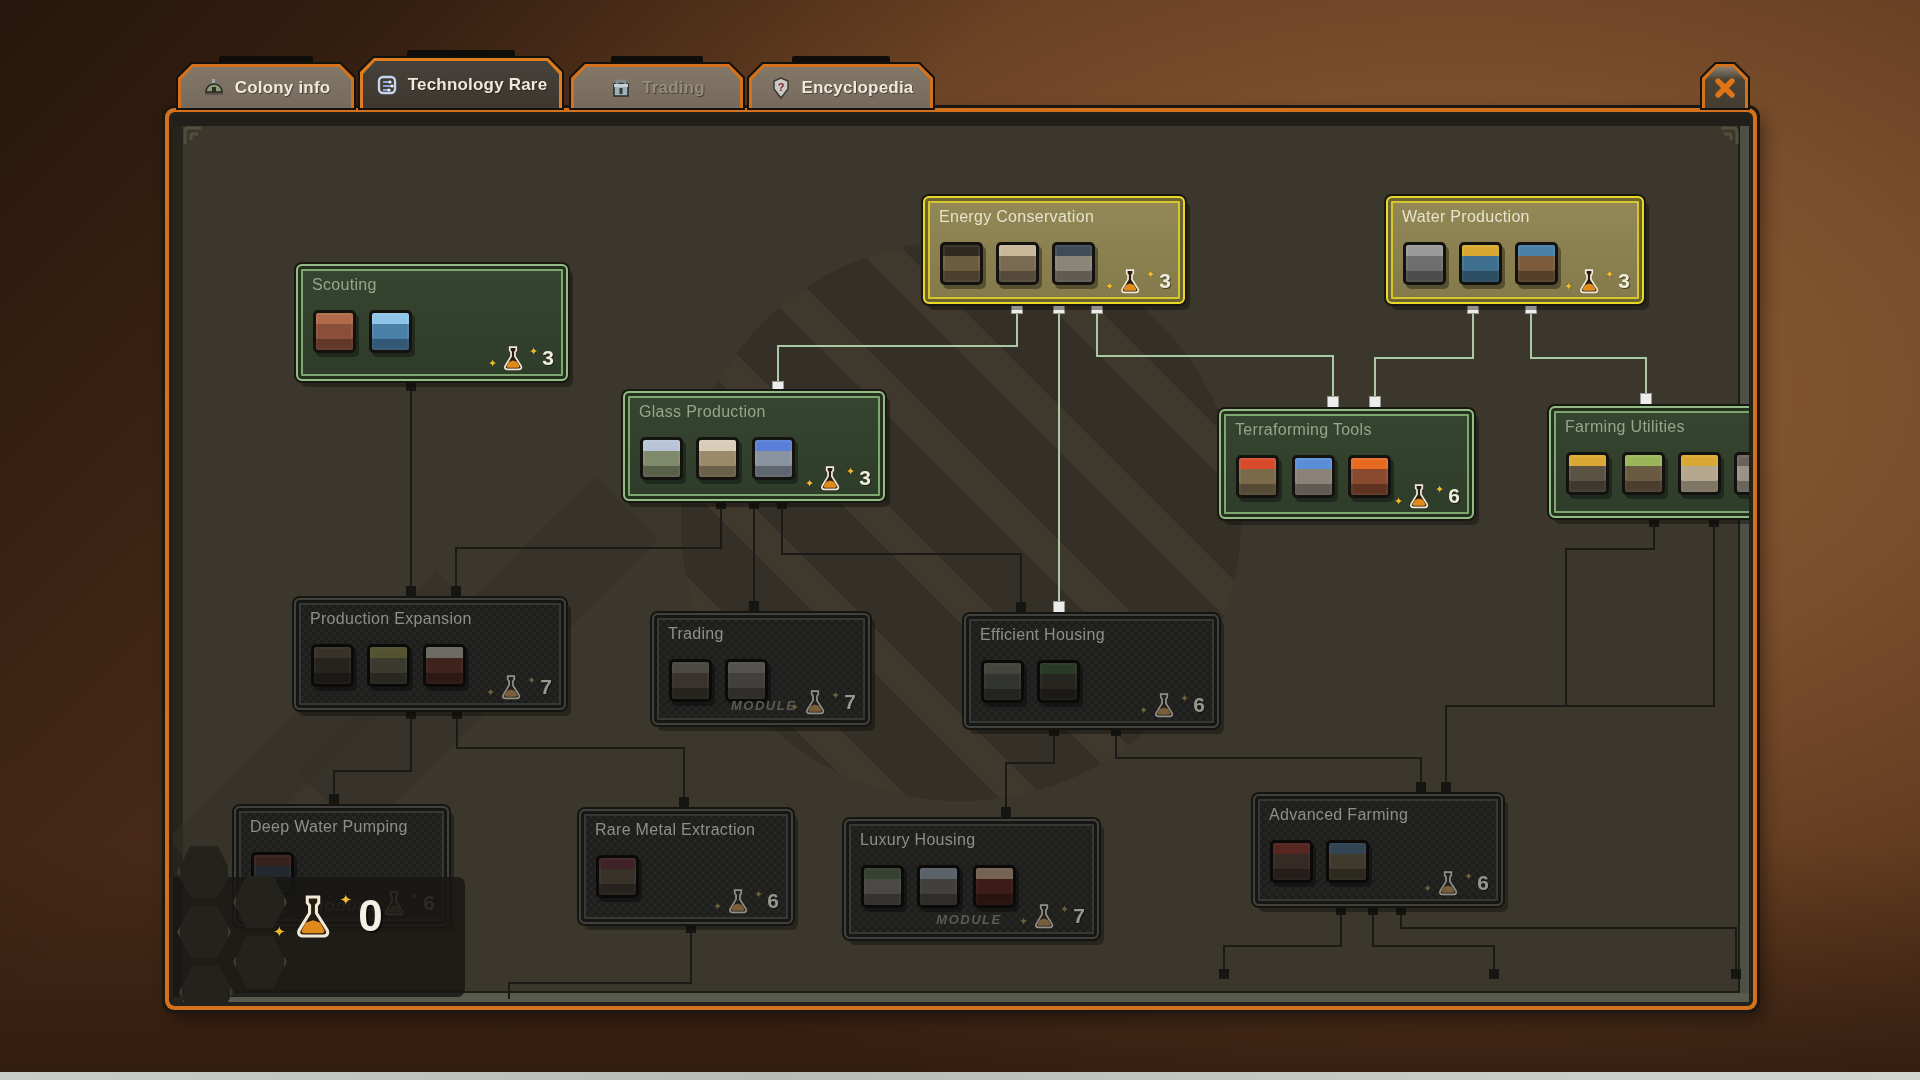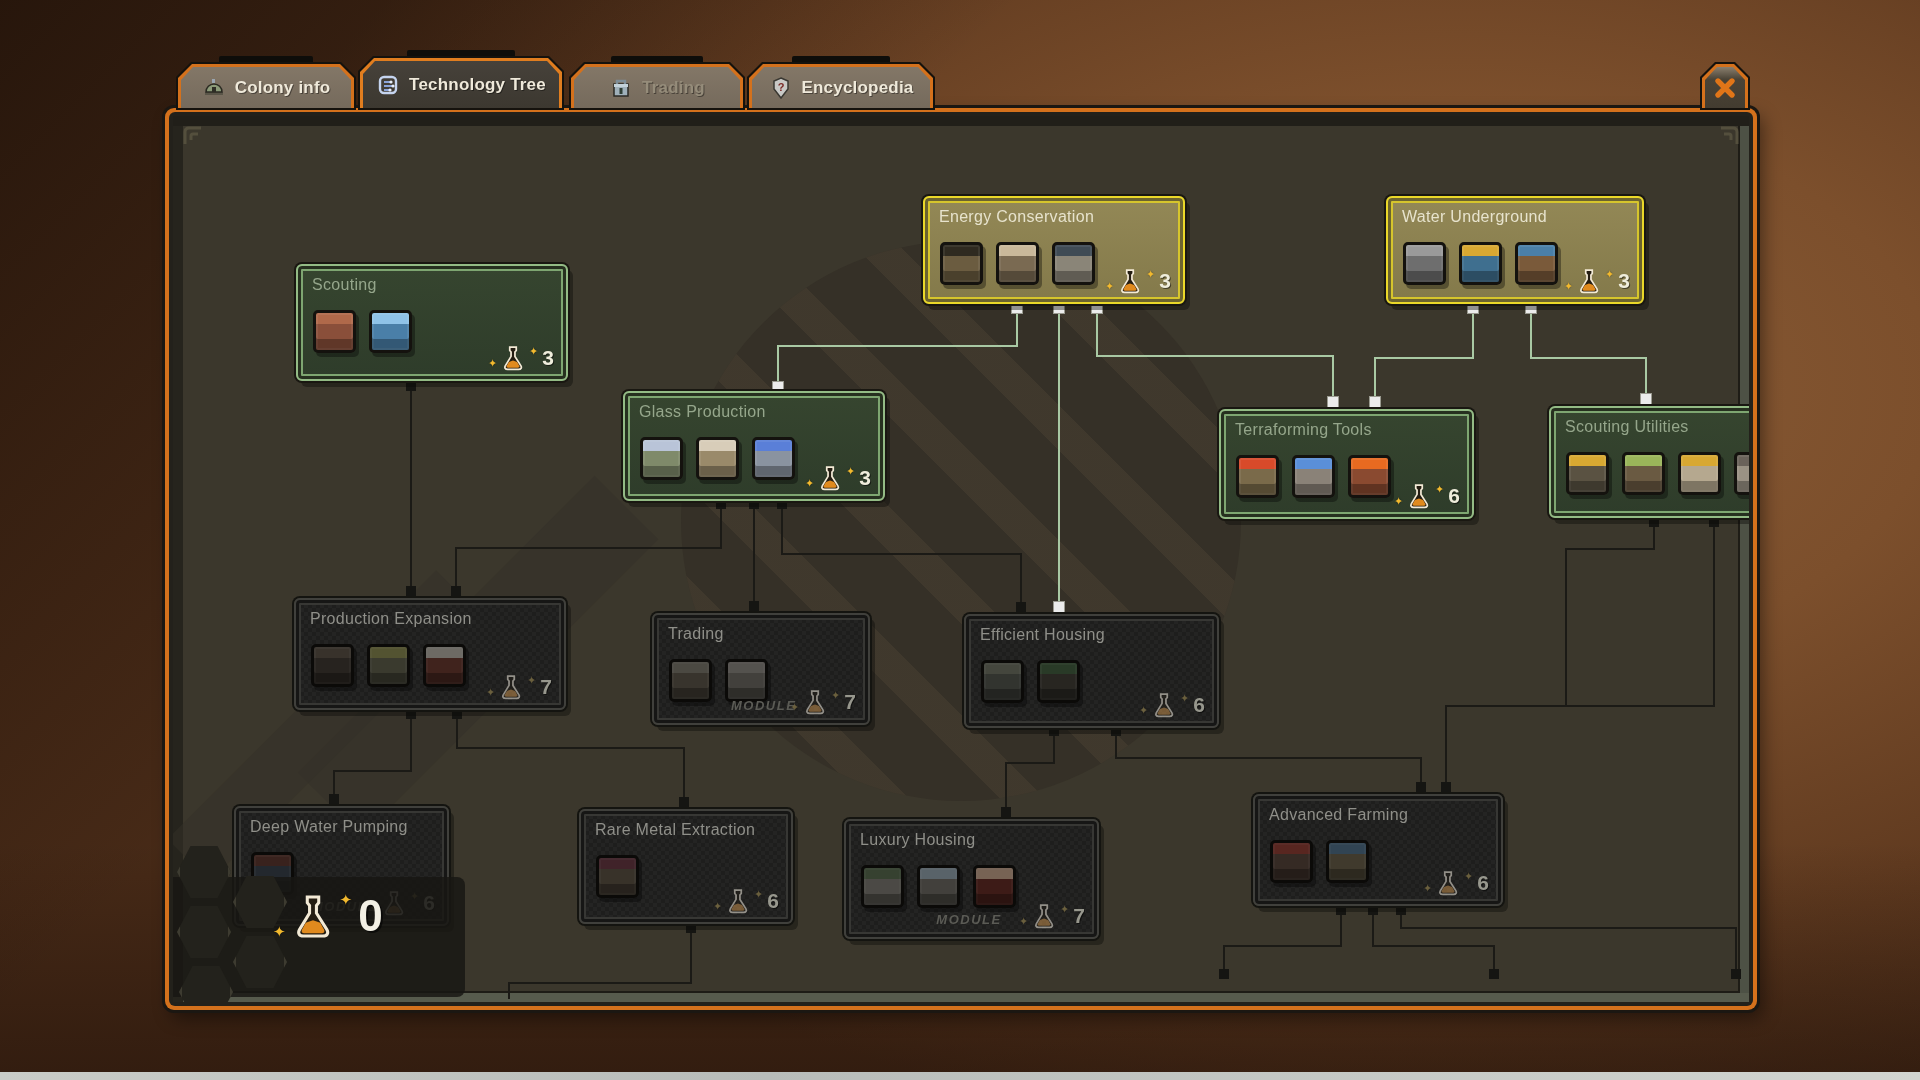--- a/index.html
+++ b/index.html
@@ -232,21 +232,21 @@
                 <span class="spark s1">✦</span>
                 <svg class="flask" viewBox="0 0 22 24">
                   <path d="M8 2 h6 v3 l-1.2 1.5 v4 l5.4 8.5 c1.2 2 .2 3.5 -2 3.5 H6 c-2.2 0 -3.2 -1.5 -2 -3.5 l5.2 -8.5 v-4 L8 5 z" fill="#241d12" stroke="#f3ead6" stroke-width="1.6"></path>
                   <path d="M7.2 15.6 l3.8 -1.4 3.8 1.4 2 3.6 c.5 1 -.1 1.8 -1.2 1.8 H6.4 c-1.1 0 -1.7 -.8 -1.2 -1.8 z" fill="#e08a1e"></path>
                 </svg>
                 <span class="spark s2">✦</span>
                 <span class="cost-num">3</span>
               </div>
             </div>
             <div class="node available" style="left: 1213px; top: 80px; width: 258px; height: 108px;">
-              <div class="title">Water Underground</div>
+              <div class="title">Water Production</div>
               <div class="icons">
                 <div class="bicon" style="background: linear-gradient(rgb(154, 154, 154) 0px, rgb(154, 154, 154) 30%, rgb(110, 110, 110) 30%, rgb(110, 110, 110) 100%);"></div>
                 <div class="bicon" style="background: linear-gradient(rgb(216, 168, 50) 0px, rgb(216, 168, 50) 30%, rgb(63, 111, 143) 30%, rgb(63, 111, 143) 100%);"></div>
                 <div class="bicon" style="background: linear-gradient(rgb(74, 127, 168) 0px, rgb(74, 127, 168) 30%, rgb(122, 90, 58) 30%, rgb(122, 90, 58) 100%);"></div>
               </div>
               <div class="cost">
                 <span class="spark s1">✦</span>
                 <svg class="flask" viewBox="0 0 22 24">
                   <path d="M8 2 h6 v3 l-1.2 1.5 v4 l5.4 8.5 c1.2 2 .2 3.5 -2 3.5 H6 c-2.2 0 -3.2 -1.5 -2 -3.5 l5.2 -8.5 v-4 L8 5 z" fill="#241d12" stroke="#f3ead6" stroke-width="1.6"></path>
                   <path d="M7.2 15.6 l3.8 -1.4 3.8 1.4 2 3.6 c.5 1 -.1 1.8 -1.2 1.8 H6.4 c-1.1 0 -1.7 -.8 -1.2 -1.8 z" fill="#e08a1e"></path>
@@ -283,21 +283,21 @@
                 <span class="spark s1">✦</span>
                 <svg class="flask" viewBox="0 0 22 24">
                   <path d="M8 2 h6 v3 l-1.2 1.5 v4 l5.4 8.5 c1.2 2 .2 3.5 -2 3.5 H6 c-2.2 0 -3.2 -1.5 -2 -3.5 l5.2 -8.5 v-4 L8 5 z" fill="#241d12" stroke="#f3ead6" stroke-width="1.6"></path>
                   <path d="M7.2 15.6 l3.8 -1.4 3.8 1.4 2 3.6 c.5 1 -.1 1.8 -1.2 1.8 H6.4 c-1.1 0 -1.7 -.8 -1.2 -1.8 z" fill="#e08a1e"></path>
                 </svg>
                 <span class="spark s2">✦</span>
                 <span class="cost-num">6</span>
               </div>
             </div>
             <div class="node researched" style="left: 1376px; top: 290px; width: 262px; height: 112px;">
-              <div class="title">Scouting Utilities</div>
+              <div class="title">Farming Utilities</div>
               <div class="icons">
                 <div class="bicon" style="background: linear-gradient(rgb(216, 168, 50) 0px, rgb(216, 168, 50) 30%, rgb(90, 82, 66) 30%, rgb(90, 82, 66) 100%);"></div>
                 <div class="bicon" style="background: linear-gradient(rgb(154, 181, 90) 0px, rgb(154, 181, 90) 30%, rgb(106, 90, 66) 30%, rgb(106, 90, 66) 100%);"></div>
                 <div class="bicon" style="background: linear-gradient(rgb(216, 168, 50) 0px, rgb(216, 168, 50) 30%, rgb(181, 168, 143) 30%, rgb(181, 168, 143) 100%);"></div>
                 <div class="bicon" style="background: linear-gradient(rgb(106, 98, 90) 0px, rgb(106, 98, 90) 30%, rgb(154, 146, 132) 30%, rgb(154, 146, 132) 100%);"></div>
               </div>
             </div>
             <div class="node locked" style="left: 121px; top: 482px; width: 272px; height: 112px;">
               <div class="title">Production Expansion</div>
               <div class="icons">
@@ -455,21 +455,21 @@
     <div class="tab-out">
         <div class="tab-or">
           <div class="tab-in">
       <svg class="tab-icon" viewBox="0 0 24 24">
               <rect x="4" y="4" width="16" height="16" rx="4" fill="none" stroke="#c5d4ef" stroke-width="2.4"></rect>
               <path d="M8 9 h6 M8 13 h8 M8 17 h5" stroke="#8aa3d8" stroke-width="1.8"></path>
               <circle cx="15" cy="9" r="1.6" fill="#e7eefb"></circle>
               <circle cx="17" cy="13" r="1.6" fill="#e7eefb"></circle>
               <circle cx="14" cy="17" r="1.6" fill="#e7eefb"></circle>
             </svg>
-      <span class="tab-label">Technology Tree</span>
+      <span class="tab-label">Technology Rare</span>
     </div>
         </div>
       </div>
   </div>
   <div class="tab-wrap disabled" style="left:569px;top:62px;width:176px;height:48px;">
     <div class="tab-cap"></div>
     <div class="tab-out">
         <div class="tab-or">
           <div class="tab-in">
       <svg class="tab-icon" viewBox="0 0 24 24">

